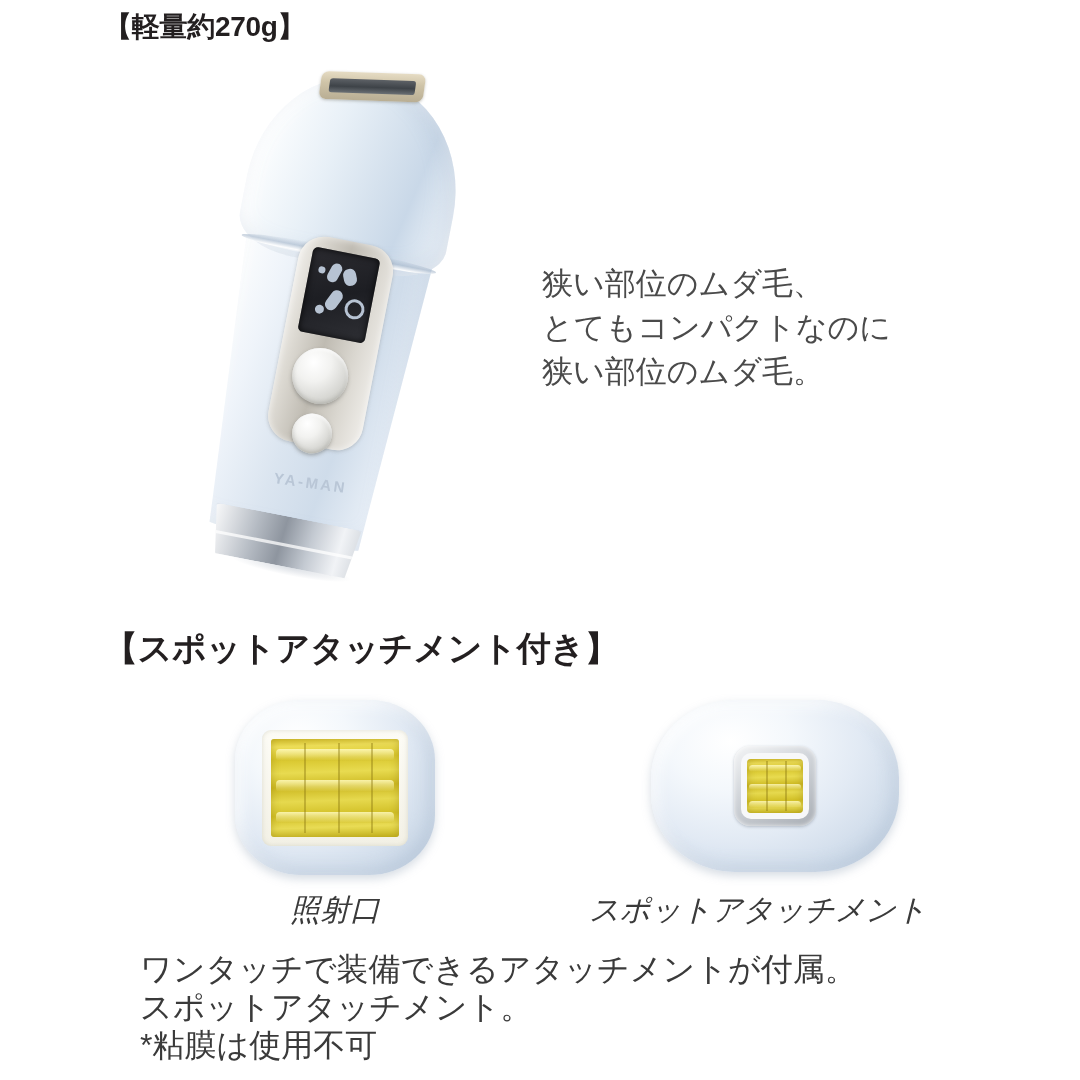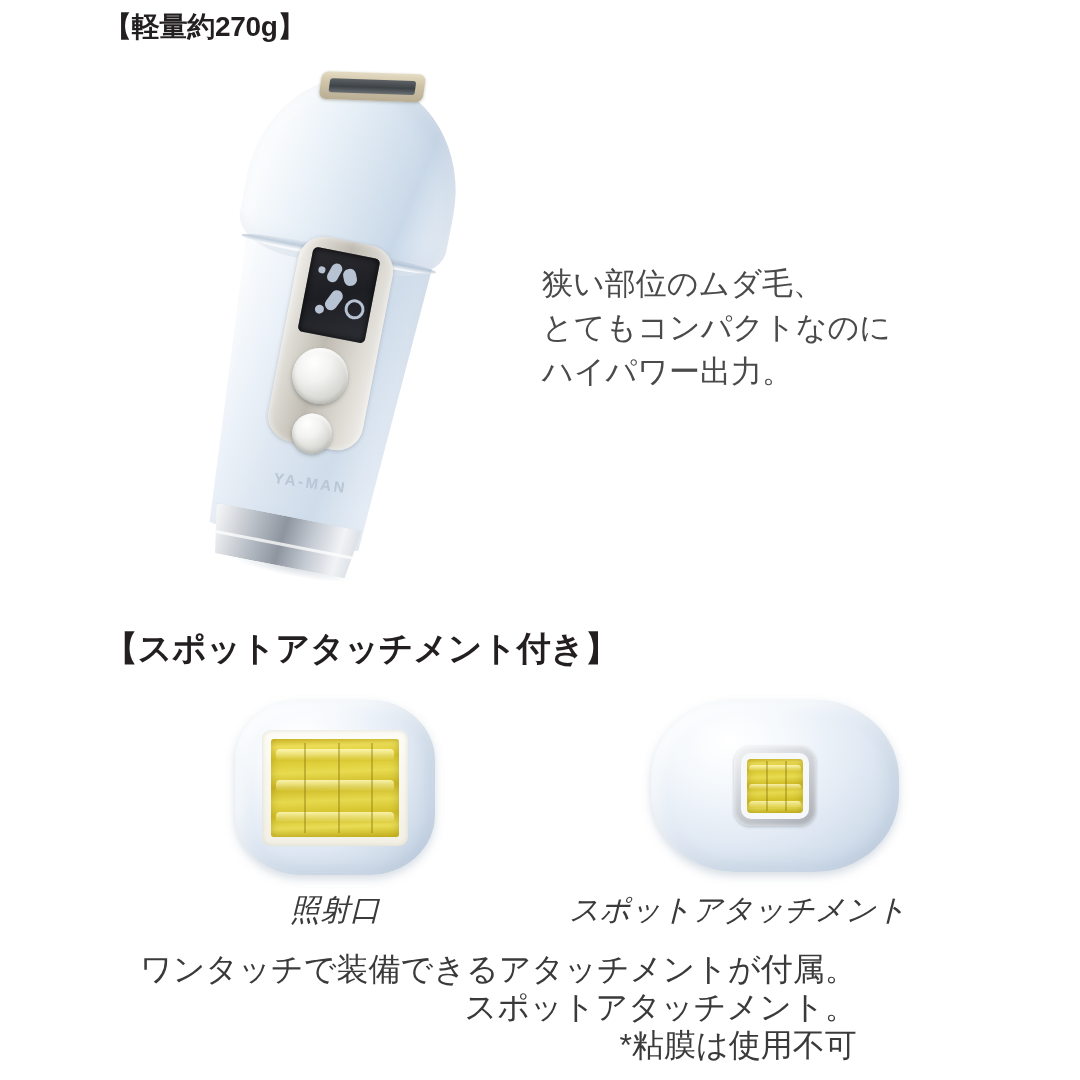--- a/index.html
+++ b/index.html
@@ -51,21 +51,21 @@
   
   #bottom-paragraph {
     position: absolute;
     left: 140px;
     top: 950px;
     font-size: 32px;
     line-height: 38px;
     color: #3a3a3a;
     white-space: nowrap;
   }
-  #bottom-paragraph .line { display: block; text-align: right; }
+  #bottom-paragraph .line { display: block; }
   #bottom-paragraph .clipped { }
 
   
   #device-photo {
     position: absolute;
     left: 170px;
     top: 55px;
     width: 350px;
     height: 540px;
   }
@@ -346,21 +346,21 @@
   .att-caption {
     position: absolute;
     width: 420px;
     text-align: center;
     font-size: 30px;
     color: #3a3a3a;
     white-space: nowrap;
     font-style: italic;
   }
   #caption-emitter { left: 125px; top: 890px; }
-  #caption-spot    { left: 528px; top: 890px; }
+  #caption-spot    { left: 548px; top: 890px; }
 </style>
 </head>
 <body>
 
 <div id="heading-weight" class="section-heading">【軽量約270g】</div>
 
 <div id="device-photo">
   <div id="device-rotor">
 
     <div class="dev-shadow"></div>
@@ -385,21 +385,21 @@
 
     <div class="dev-logo">YA-MAN</div>
 
     <div class="dev-base"></div>
   </div>
 </div>
 
 <div id="desc-block">
   <span class="line">狭い部位のムダ毛、</span>
   <span class="line">とてもコンパクトなのに</span>
-  <span class="line">ハイパワー出力。</span>
+  <span class="line">狭い部位のムダ毛。</span>
 </div>
 
 <div id="heading-spot" class="section-heading">【スポットアタッチメント付き】</div>
 
 <div id="figure-emitter" class="attachment-figure">
   <div id="emitter-shape" class="att-shape">
     <div class="att-frame-white">
       <div id="emitter-gold" class="att-gold">
         <span class="gold-bar" style="top:10%"></span>
         <span class="gold-bar" style="top:42%"></span>

